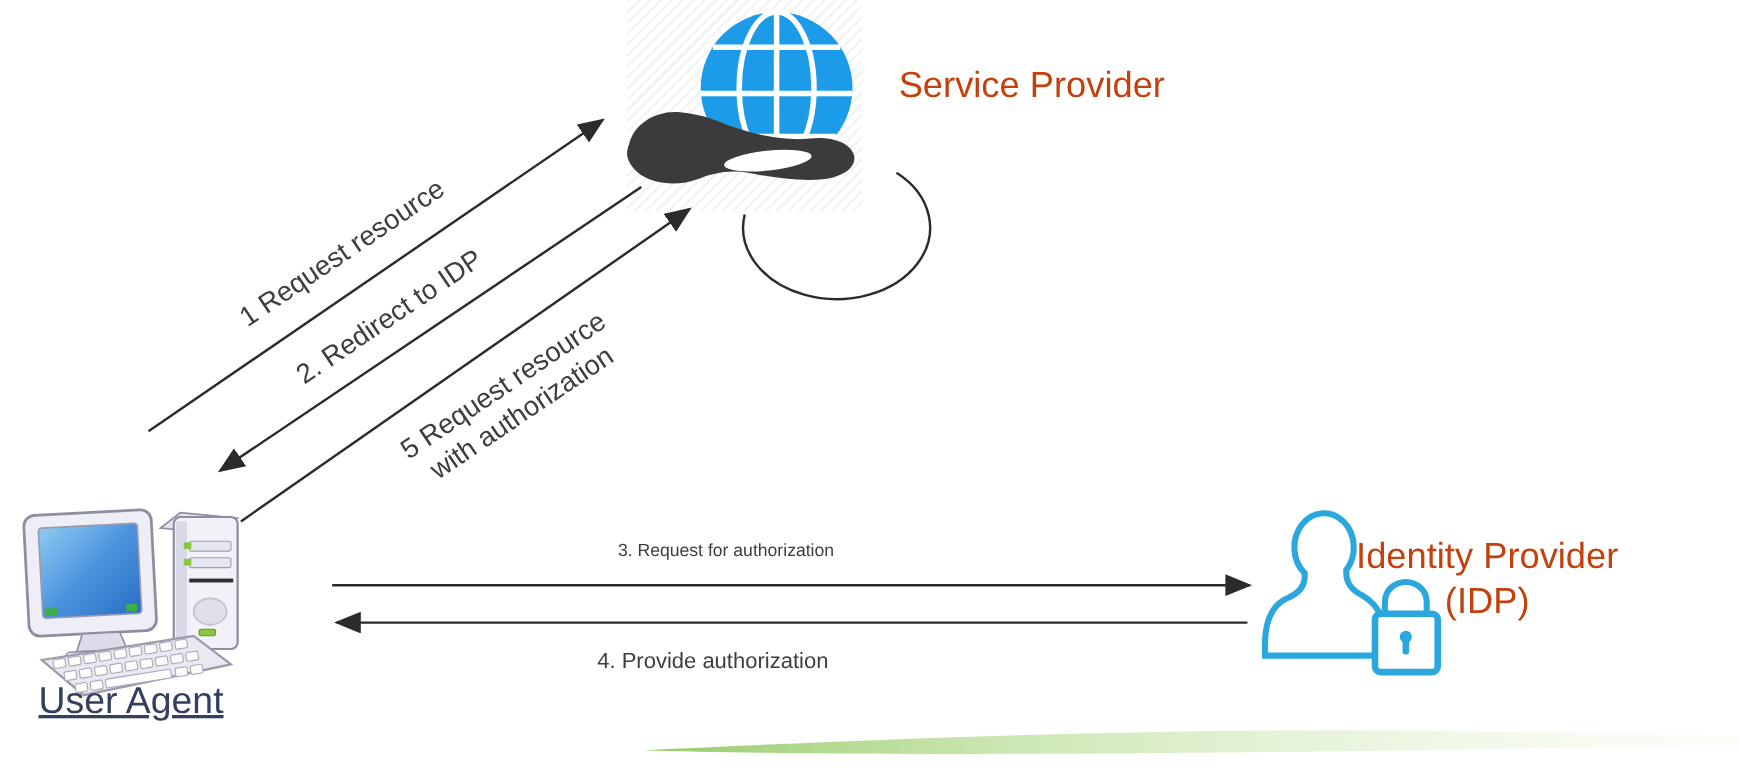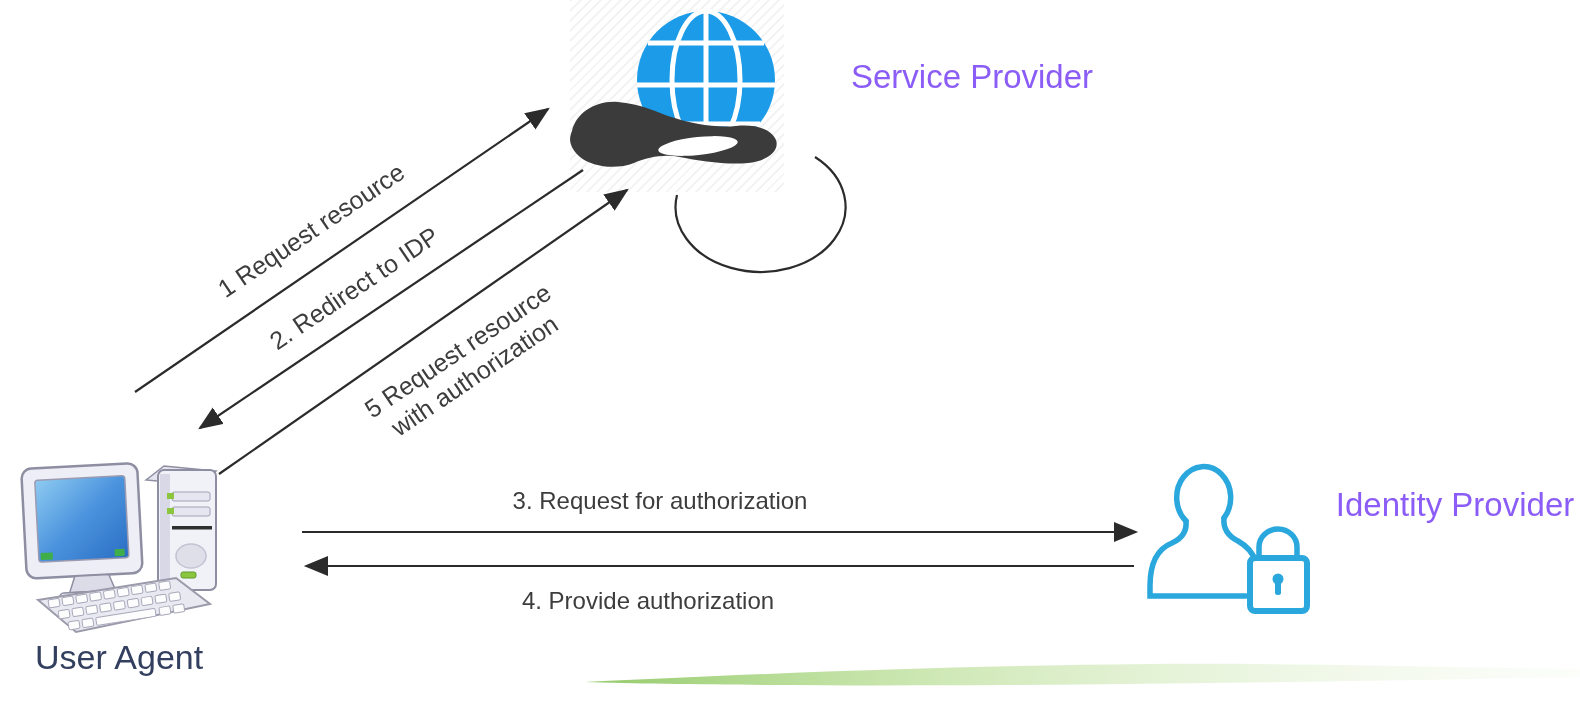--- a/index.html
+++ b/index.html
@@ -11,23 +11,22 @@
     position:absolute;left:570px;top:0;width:214px;height:192px;
     background:repeating-linear-gradient(135deg, rgba(140,140,140,0.10) 0 2px, rgba(255,255,255,0) 2px 7px);
   }
   svg.layer{position:absolute;left:0;top:0;}
   .flow-label{
     position:absolute;font-size:25px;color:#3d3d3d;white-space:nowrap;line-height:30px;
   }
   .rot{transform:translate(-50%,-50%) rotate(-34deg);text-align:center;}
   .ctr{transform:translate(-50%,-50%);}
   .node-title{
-    position:absolute;font-size:33px;color:#8b5cf6;text-align:center;line-height:41px;white-space:nowrap;
+    position:absolute;font-size:33px;color:#c2410c;text-align:center;line-height:41px;white-space:nowrap;
     transform:translateX(-50%);
-    margin-left:34px;
   }
   .ua-title{
     position:absolute;font-size:34px;color:#333F5F;white-space:nowrap;
   }
   .l6-line2{padding-left:36px;}
 </style>
 </head>
 <body>
 
 <div id="canvas">
@@ -160,30 +159,31 @@
 
   <div class="flow-label rot" style="left:311px;top:230px;">1 Request resource</div>
 
   <div class="flow-label rot" style="left:354px;top:288px;">2. Redirect to IDP</div>
 
   <div class="flow-label rot" style="left:466px;top:363px;">
     <div>5 Request resource</div>
     <div>with authorization</div>
   </div>
 
-  <div class="flow-label ctr" style="left:660px;top:501px;font-size:24px;">3. Request for authorization</div>
+  <div class="flow-label ctr" style="left:660px;top:501px;font-size:16px;">3. Request for authorization</div>
 
-  <div class="flow-label ctr" style="left:648px;top:601px;font-size:24px;">4. Provide authorization</div>
+  <div class="flow-label ctr" style="left:648px;top:601px;font-size:20px;">4. Provide authorization</div>
 
   <div class="flow-label" style="left:842px;top:226px;">
   </div>
 
   <div class="node-title" style="left:938px;top:56px;">
     <div>Service Provider</div>
   </div>
 
-  <div class="node-title" style="left:1421px;top:484px;text-align:center;">
+  <div class="node-title" style="left:1352px;top:484px;text-align:center;">
     <div>Identity Provider</div>
+    <div>(IDP)</div>
   </div>
 
-  <div class="ua-title" style="left:35px;top:638px;">User Agent</div>
+  <div class="ua-title" style="left:35px;top:618px;text-decoration:underline;">User Agent</div>
 
 </div>
 
 </body></html>

